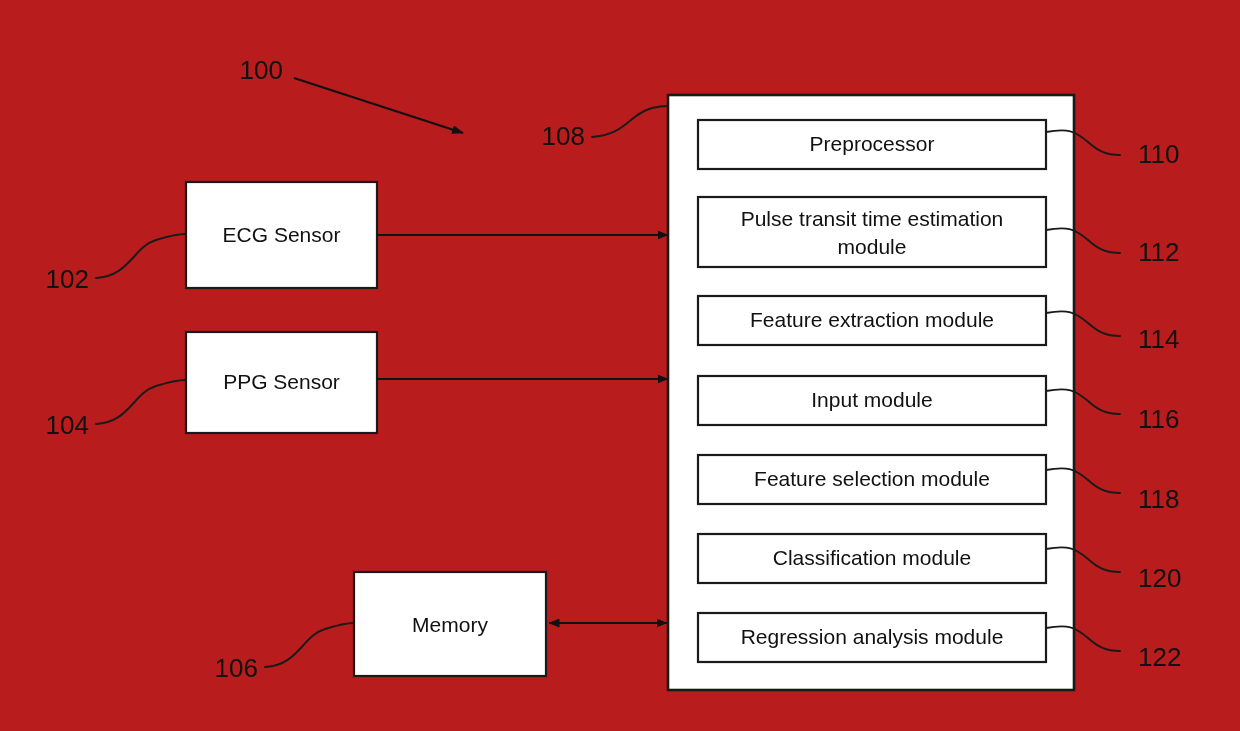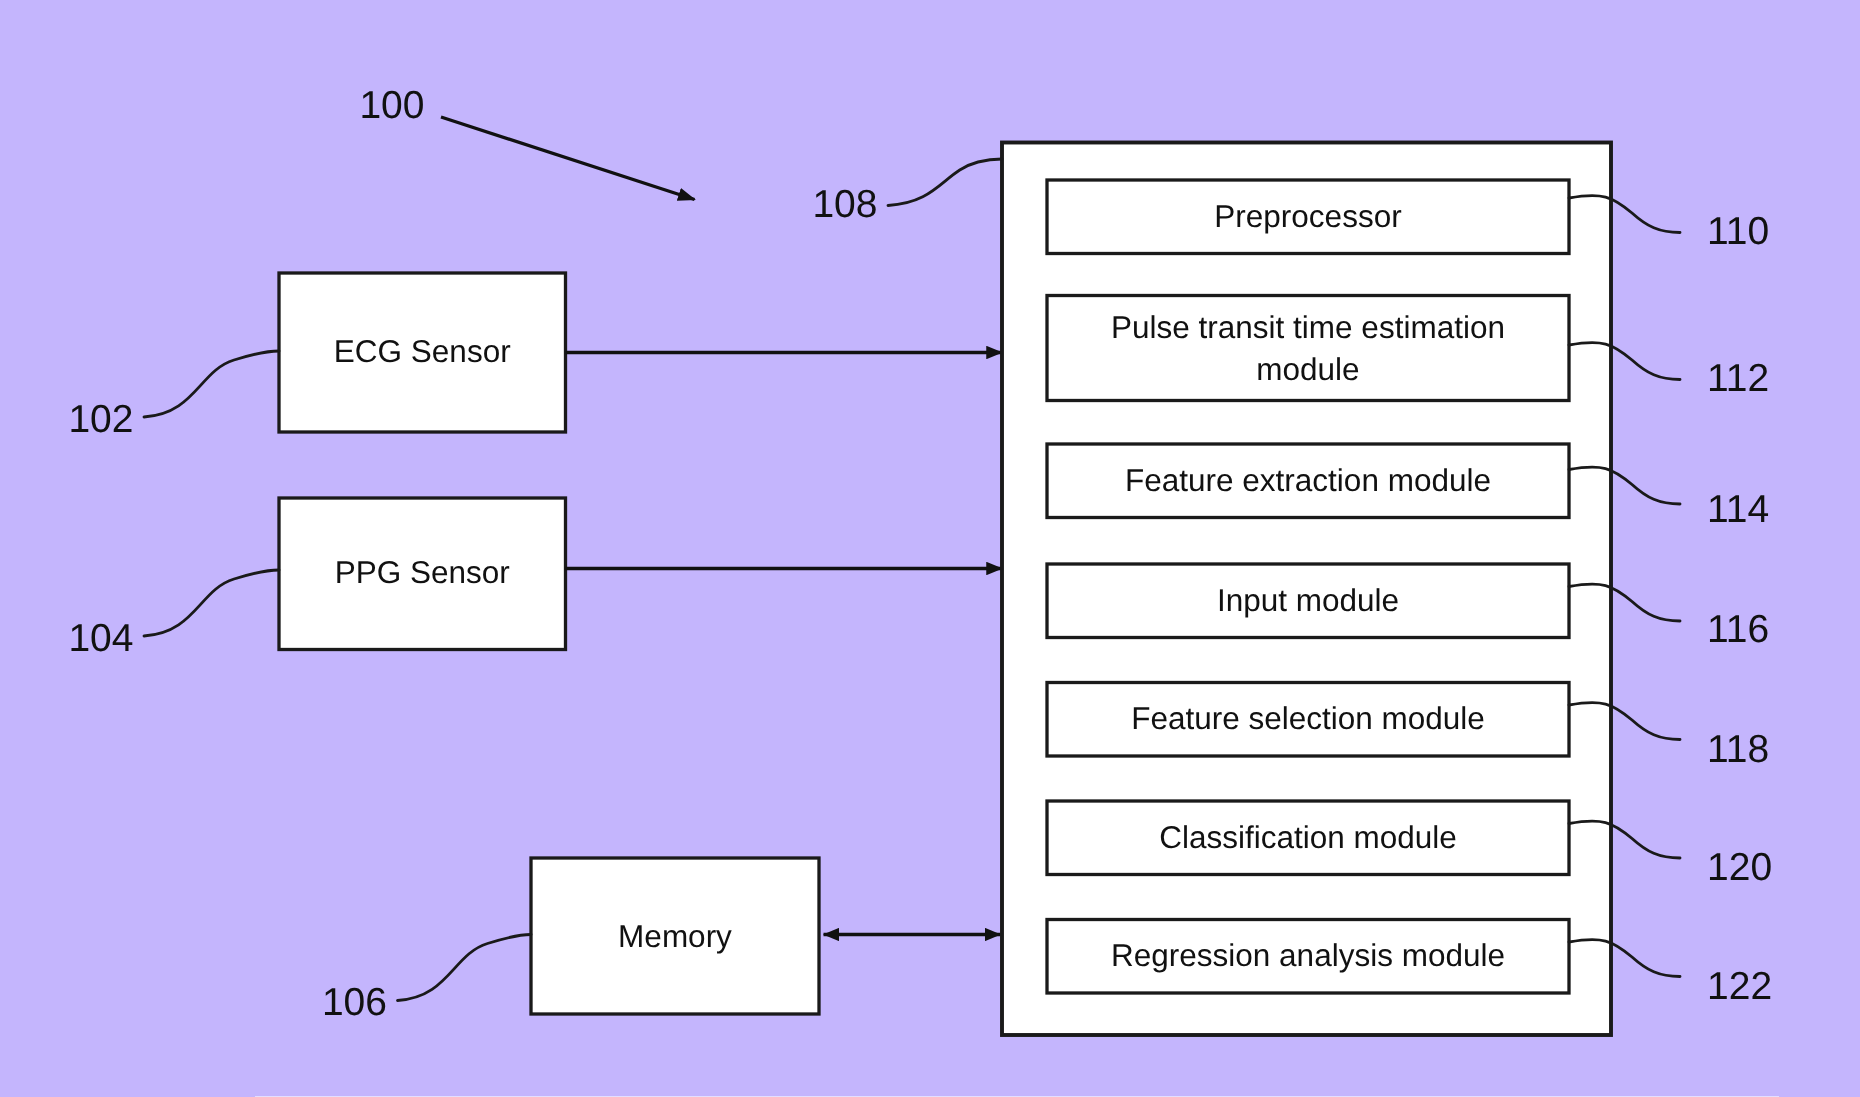--- a/index.html
+++ b/index.html
@@ -11,21 +11,21 @@
   body {
     width: 1240px;
     height: 731px;
     font-family: "Liberation Sans", sans-serif;
     overflow: hidden;
   }
   #diagram-root {
     position: relative;
     width: 1240px;
     height: 731px;
-    background: #c4b5fd;
+    background: #b91c1c;
   }
   svg#figure {
     display: block;
     width: 1240px;
     height: 731px;
   }
   .box-rect {
     fill: #ffffff;
     stroke: #1a1a1a;
     stroke-width: 2.2;

